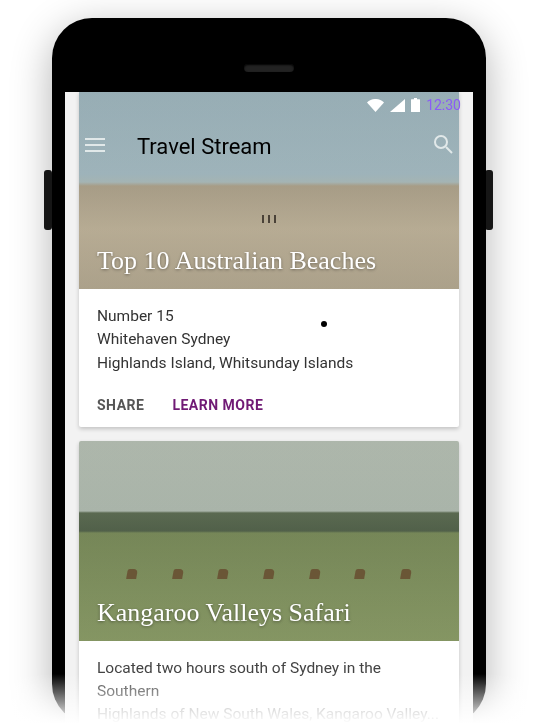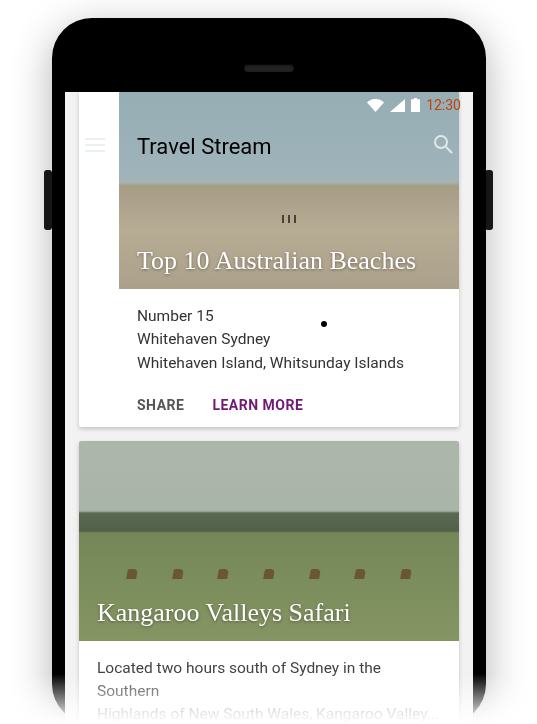--- a/index.html
+++ b/index.html
@@ -49,21 +49,21 @@
     overflow: hidden;
   }
   
   .status-bar {
     height: 26px;
     display: flex;
     justify-content: flex-end;
     align-items: center;
     gap: 6px;
     padding: 0 12px;
-    color: #c2410c;
+    color: #8b5cf6;
     font-size: 14px;
     position: absolute;
     top: 0; left: 0; right: 0;
     z-index: 30;
   }
   .status-bar svg { display: block; }
   
   .app-bar {
     position: absolute;
     top: 26px; left: 0; right: 0;
@@ -98,21 +98,21 @@
     padding: 0 14px 14px 14px;
     padding-top: 0;
   }
   .card {
     background: #fff;
     border-radius: 2px;
     box-shadow: 0 2px 4px rgba(0,0,0,0.2);
     margin-bottom: 14px;
     overflow: hidden;
   }
-  .card:first-child { margin-top: 0; padding-left: 40px; }
+  .card:first-child { margin-top: 0; }
   .media {
     position: relative;
     height: 184px;
     display: flex;
     align-items: flex-end;
     padding: 15px 18px 13px 18px;
   }
   .media .overlay-title {
     color: #fff;
     font-size: 26px;
@@ -276,21 +276,21 @@
               <span></span>
               <span></span>
               <span></span>
             </div>
           <div class="overlay-title">Top 10 Australian Beaches</div>
         </div>
         <div class="card-body">
           <div class="dot"></div>
           <div>Number 15</div>
           <div>Whitehaven Sydney</div>
-          <div>Whitehaven Island, Whitsunday Islands</div>
+          <div>Highlands Island, Whitsunday Islands</div>
         </div>
         <div class="card-actions">
           <div class="action">SHARE</div>
           <div class="action accent">LEARN MORE</div>
         </div>
       </div>
 
       <div class="card">
         <div class="media safari">
           <div class="kangaroos">

